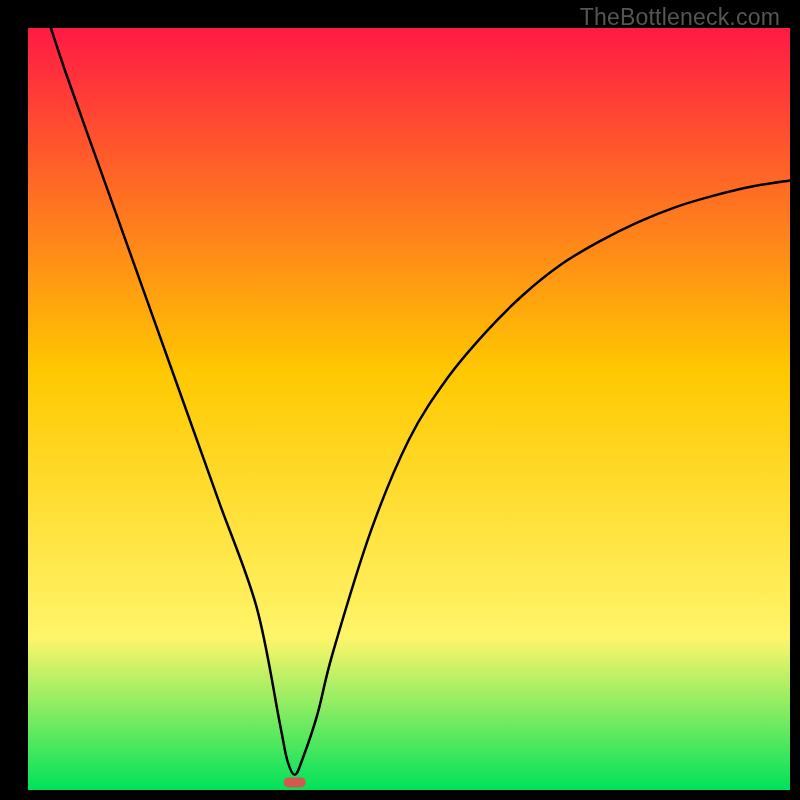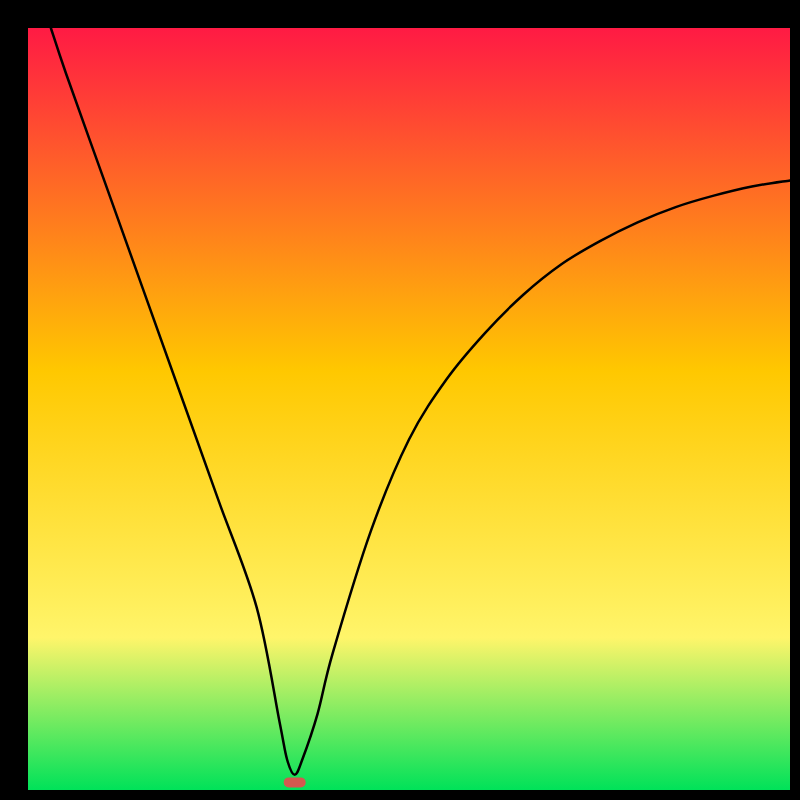--- a/index.html
+++ b/index.html
@@ -33,20 +33,21 @@
     top: 0;
     left: 0;
     width: 800px;
     height: 800px;
   }
 </style>
 </head>
 <body>
 
 <div class="container">
+  <div class="watermark">TheBottleneck.com</div>
   <svg class="plot" viewBox="0 0 800 800">
     <defs>
       <linearGradient id="bg-grad" x1="0" y1="0" x2="0" y2="1">
         <stop id="gstop0" offset="0%" stop-color="#ff1a44"></stop>
         <stop id="gstop1" offset="45%" stop-color="#ffc800"></stop>
         <stop id="gstop2" offset="80%" stop-color="#fff56a"></stop>
         <stop id="gstop3" offset="100%" stop-color="#00e259"></stop>
       </linearGradient>
     </defs>
     <rect id="plot-bg" x="28" y="28" width="762" height="762" fill="url(#bg-grad)"></rect>

